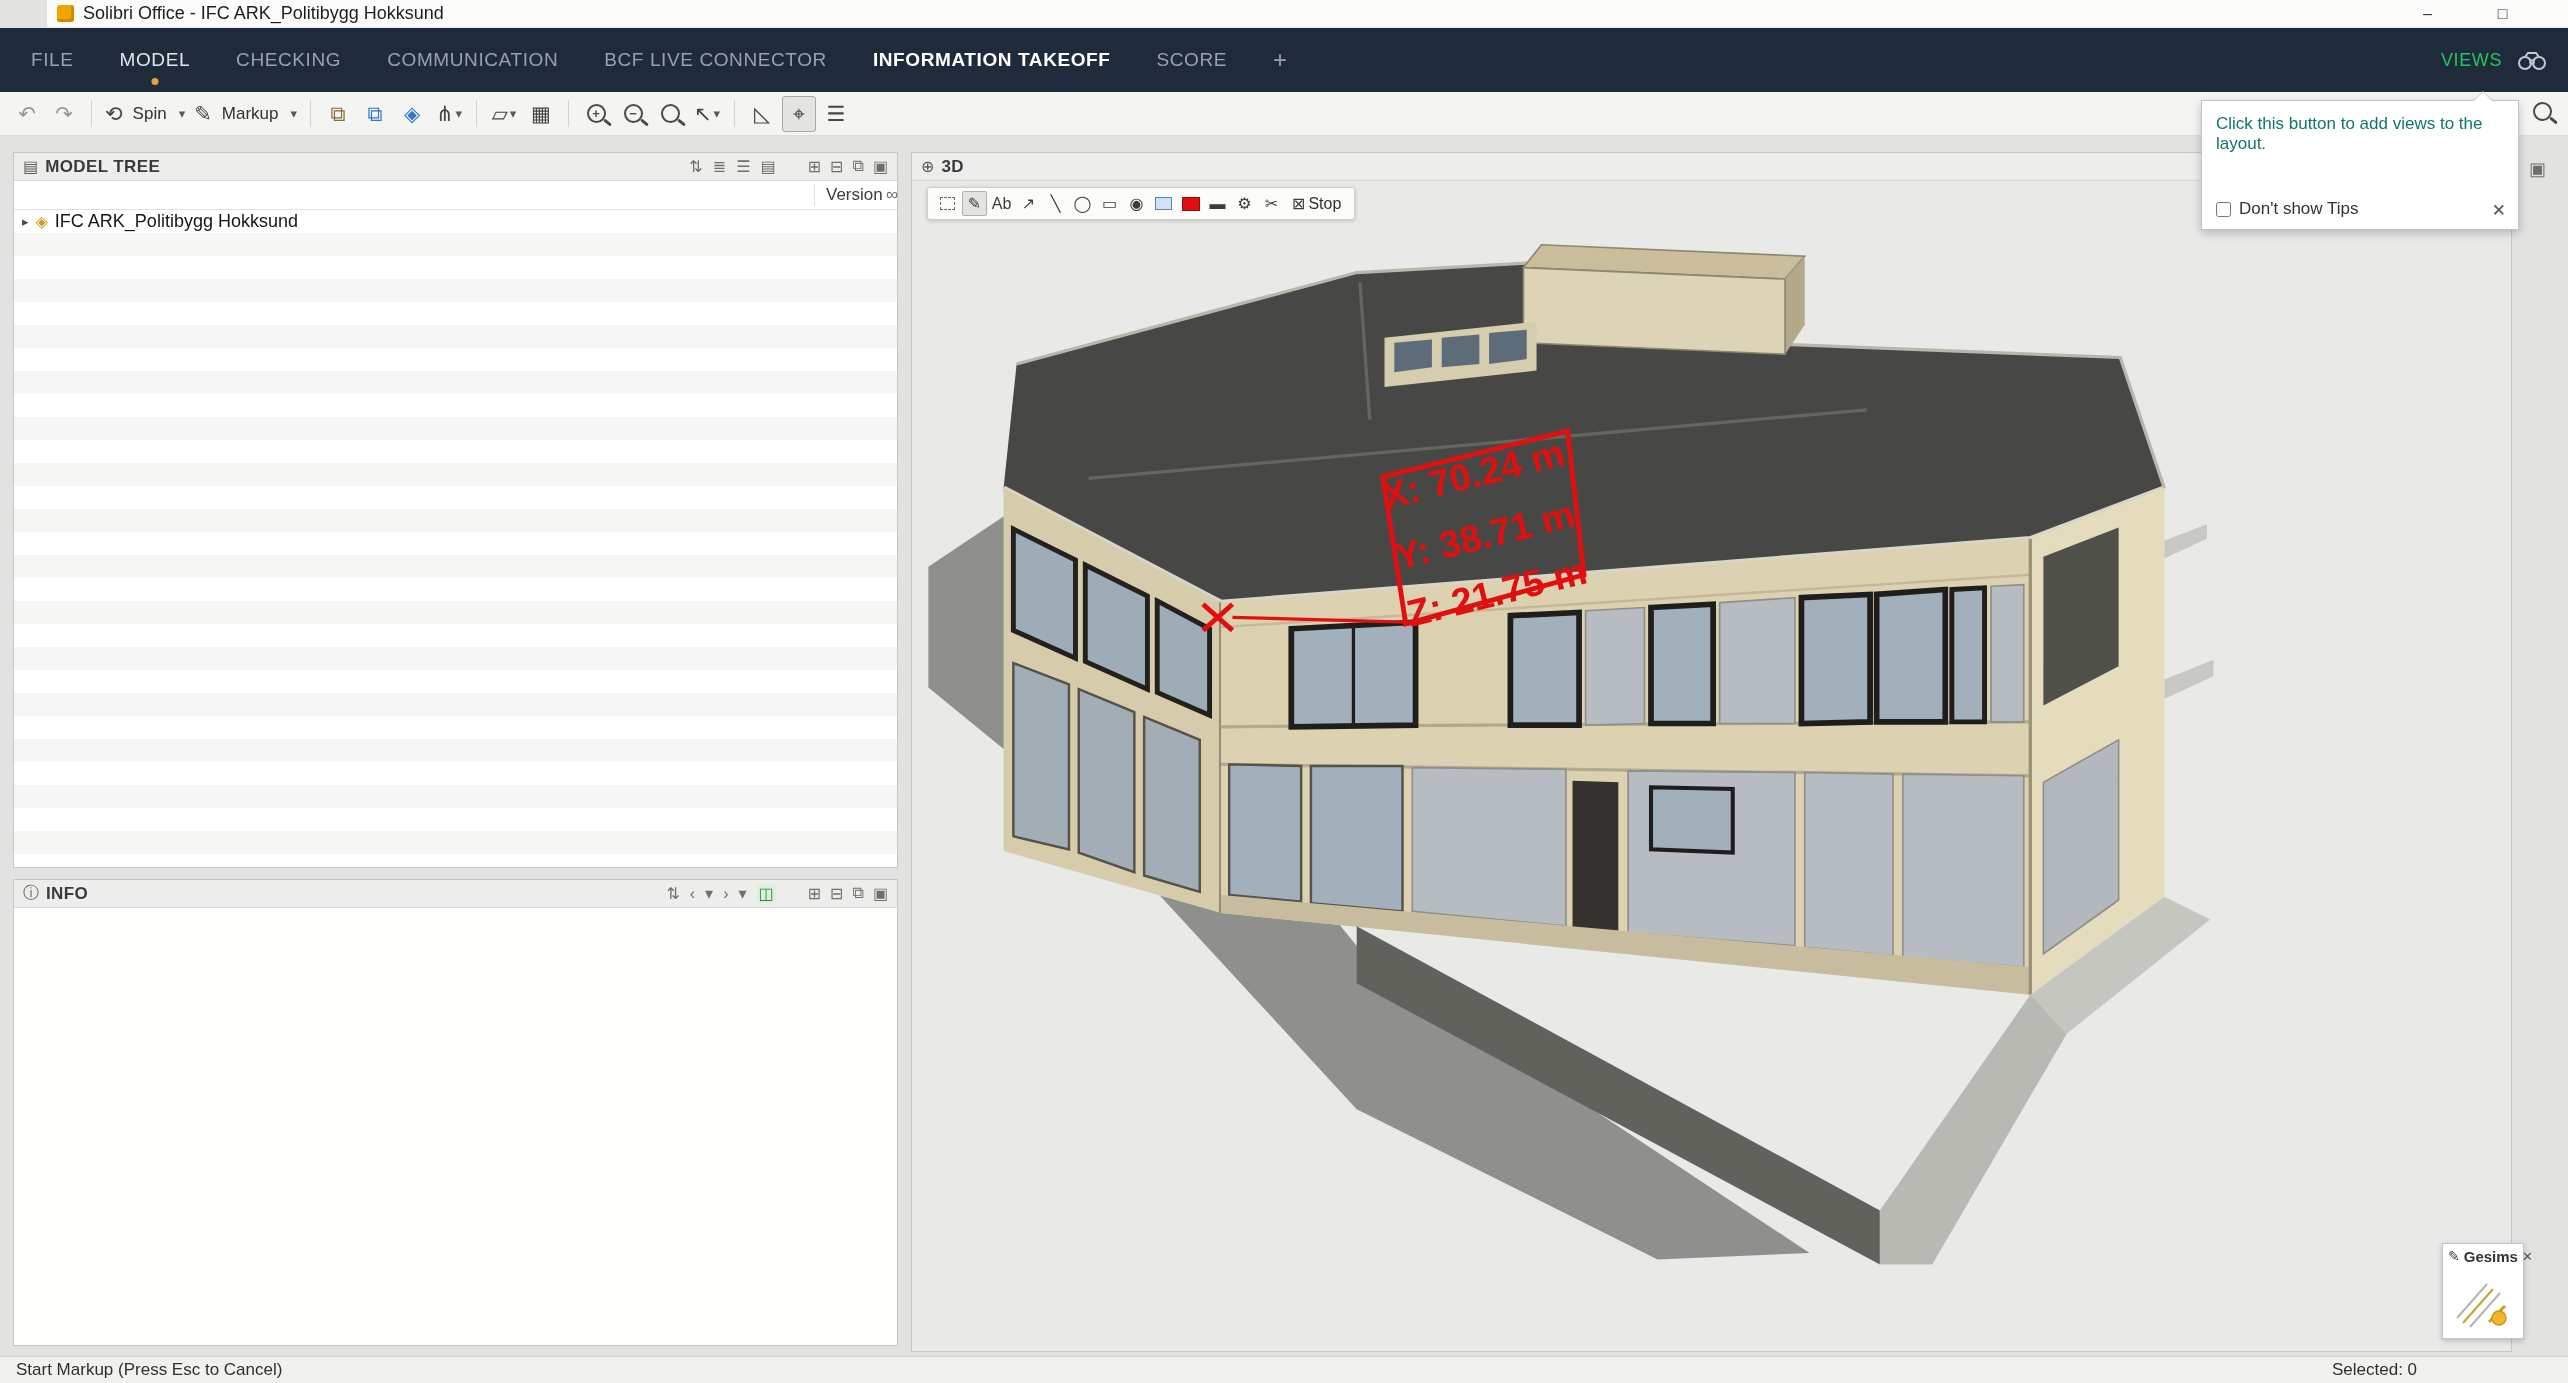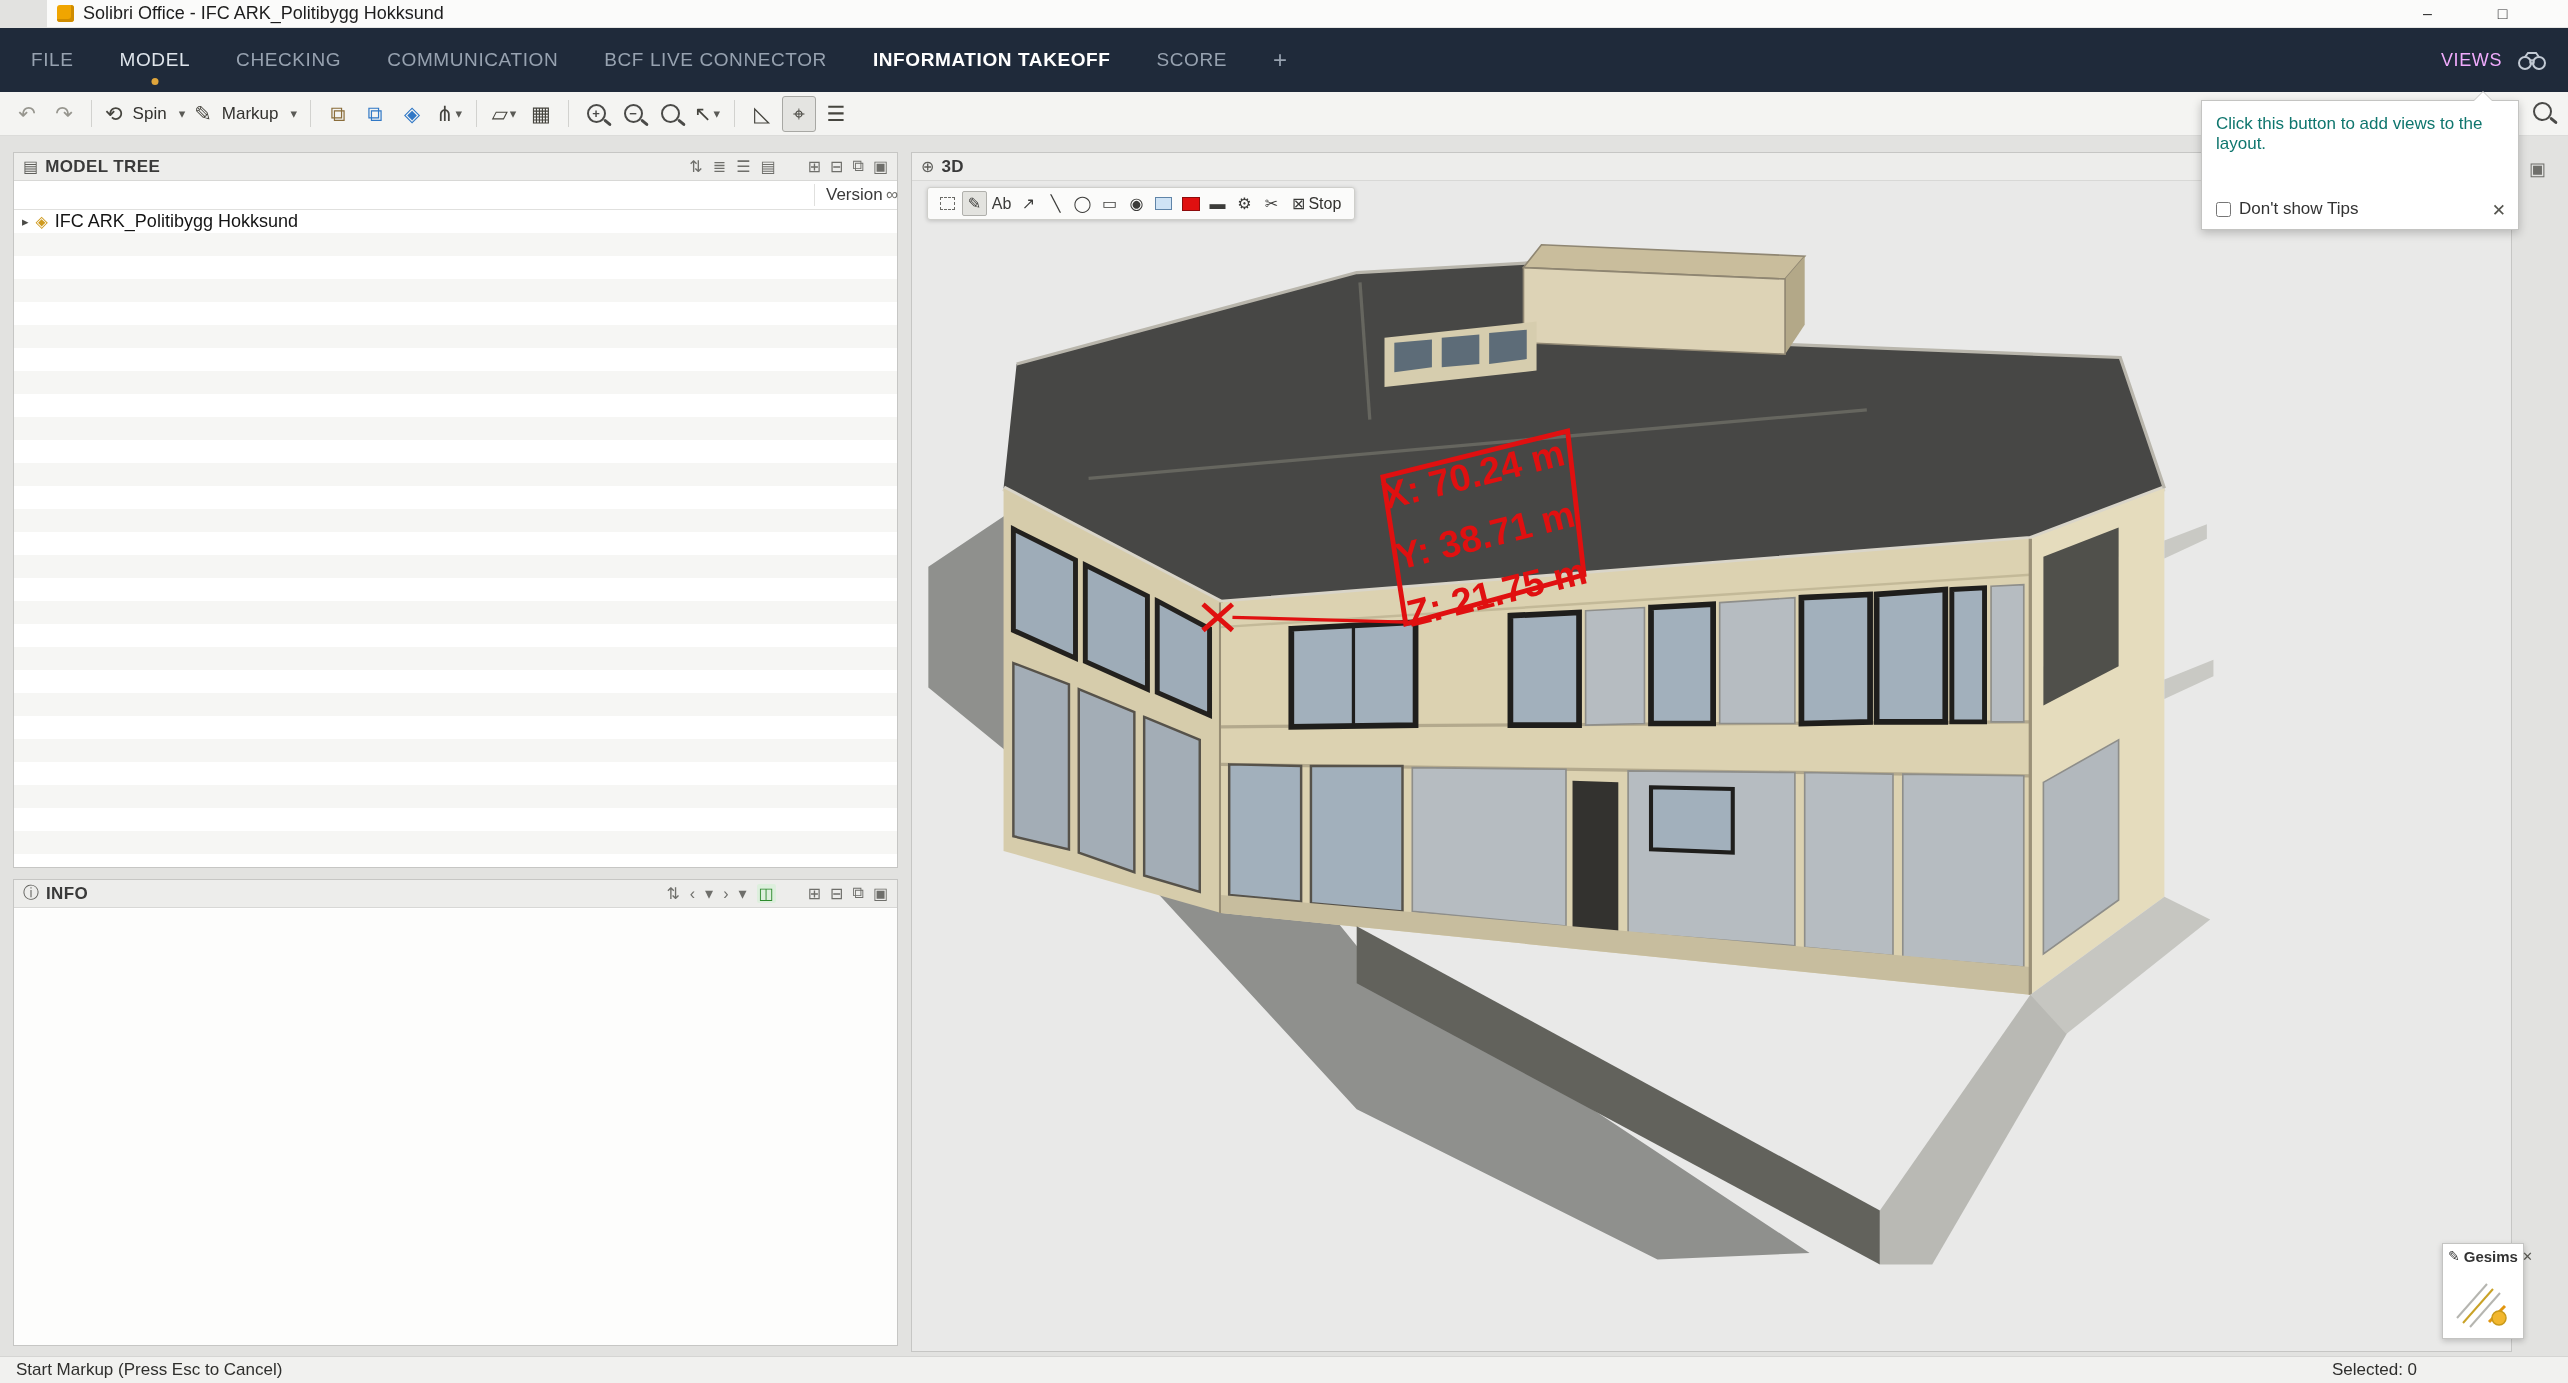--- a/index.html
+++ b/index.html
@@ -20,21 +20,21 @@
   .menubar{position:absolute;left:0;top:28px;width:2568px;height:64px;background:#1f2a3a;
     display:flex;align-items:center;box-sizing:border-box;padding-left:8px;}
   .mitem{position:relative;padding:0 23px;font-size:19px;letter-spacing:.6px;color:#97a2b0;
     height:64px;display:flex;align-items:center;}
   .mitem.model{color:#dfe5ec;}
   .mitem.model::after{content:"";position:absolute;left:50%;bottom:7px;width:7px;height:7px;
     border-radius:50%;background:#dfa53b;transform:translateX(-50%);}
   .mitem.takeoff{color:#ffffff;font-weight:700;}
   .mitem.plus{font-size:24px;}
   .menuright{margin-left:auto;display:flex;align-items:center;gap:14px;padding-right:20px;}
-  .viewslabel{font-size:18px;letter-spacing:.6px;color:#f0abfc;}
+  .viewslabel{font-size:18px;letter-spacing:.6px;color:#22c55e;}
 
   
   .toolbar{position:absolute;left:0;top:92px;width:2568px;height:44px;background:#f4f4f2;
     border-bottom:1px solid #dcdcda;box-sizing:border-box;display:flex;align-items:center;
     padding-left:10px;gap:3px;}
   .tb{height:36px;min-width:34px;display:flex;align-items:center;justify-content:center;
     font-size:21px;color:#46453f;border-radius:3px;padding:0 3px;box-sizing:border-box;}
   .tb .lbl{font-size:17px;color:#33322f;margin:0 10px;}
   .tb .caret{font-size:13px;color:#5a5a56;margin-left:2px;}
   .tb.dim{color:#97968f;}

